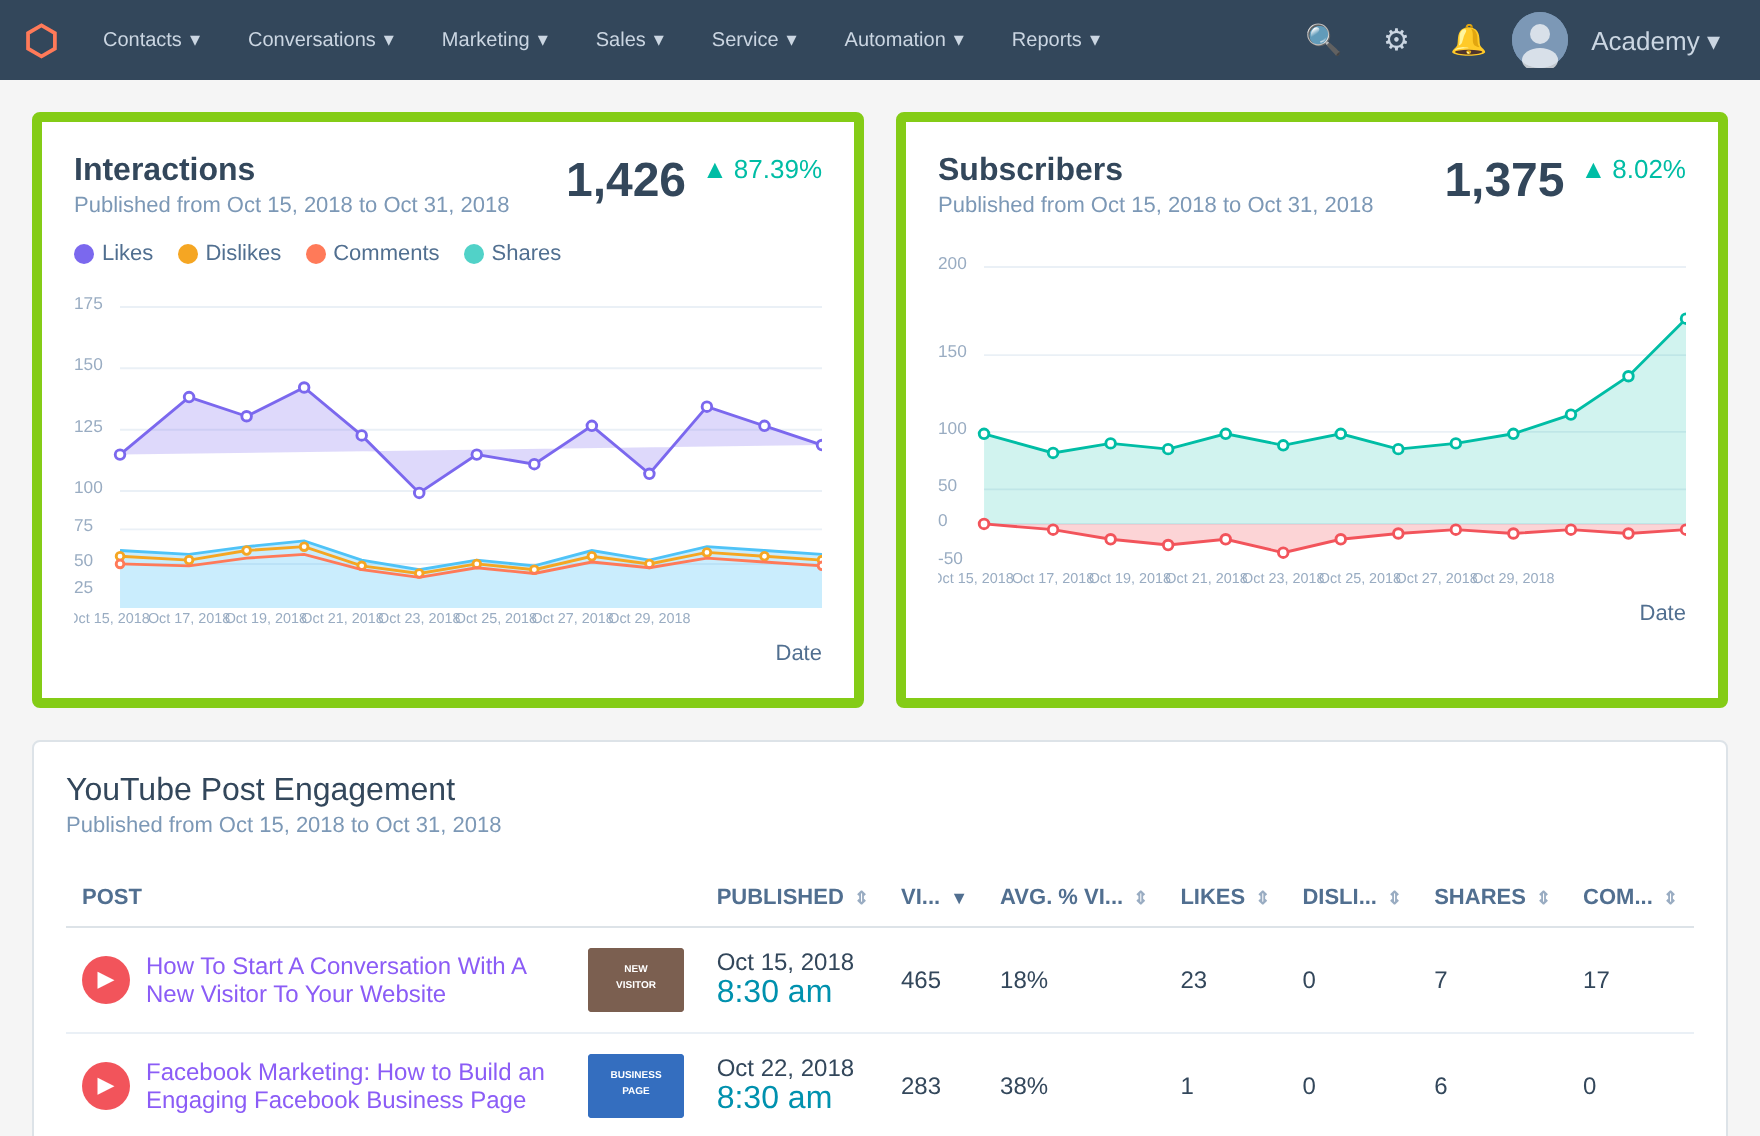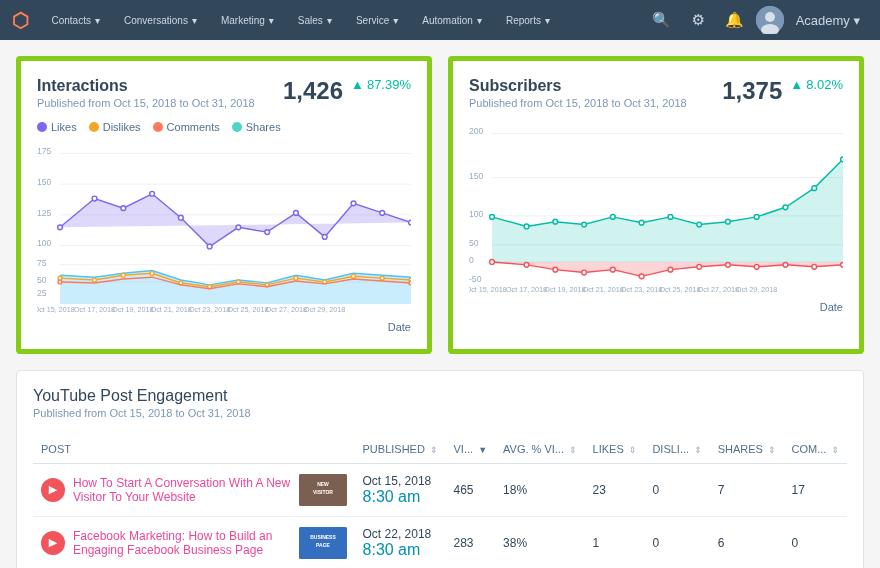--- a/index.html
+++ b/index.html
@@ -166,21 +166,21 @@
       color: #7c98b6;
       margin-bottom: 16px;
     }
 
     table {
       width: 100%;
       border-collapse: collapse;
     }
     thead th {
       font-size: 11px;
-      font-weight: 400;
+      font-weight: 700;
       color: #516f90;
       text-transform: uppercase;
       padding: 8px 8px;
       border-bottom: 1px solid #dde3e8;
       text-align: left;
       white-space: nowrap;
     }
     thead th .sort-icon {
       font-size: 9px;
       color: #99acc2;
@@ -205,21 +205,21 @@
       width: 24px; height: 24px;
       border-radius: 50%;
       background: #f2545b;
       display: flex; align-items: center; justify-content: center;
       color: white;
       font-size: 11px;
       flex-shrink: 0;
     }
     .post-title {
       font-size: 12px;
-      color: #ec4899;
+      color: #8b5cf6;
       cursor: pointer;
     }
     .post-thumb {
       width: 48px; height: 32px;
       border-radius: 2px;
       background: #bbb;
       object-fit: cover;
       flex-shrink: 0;
       overflow: hidden;
     }

